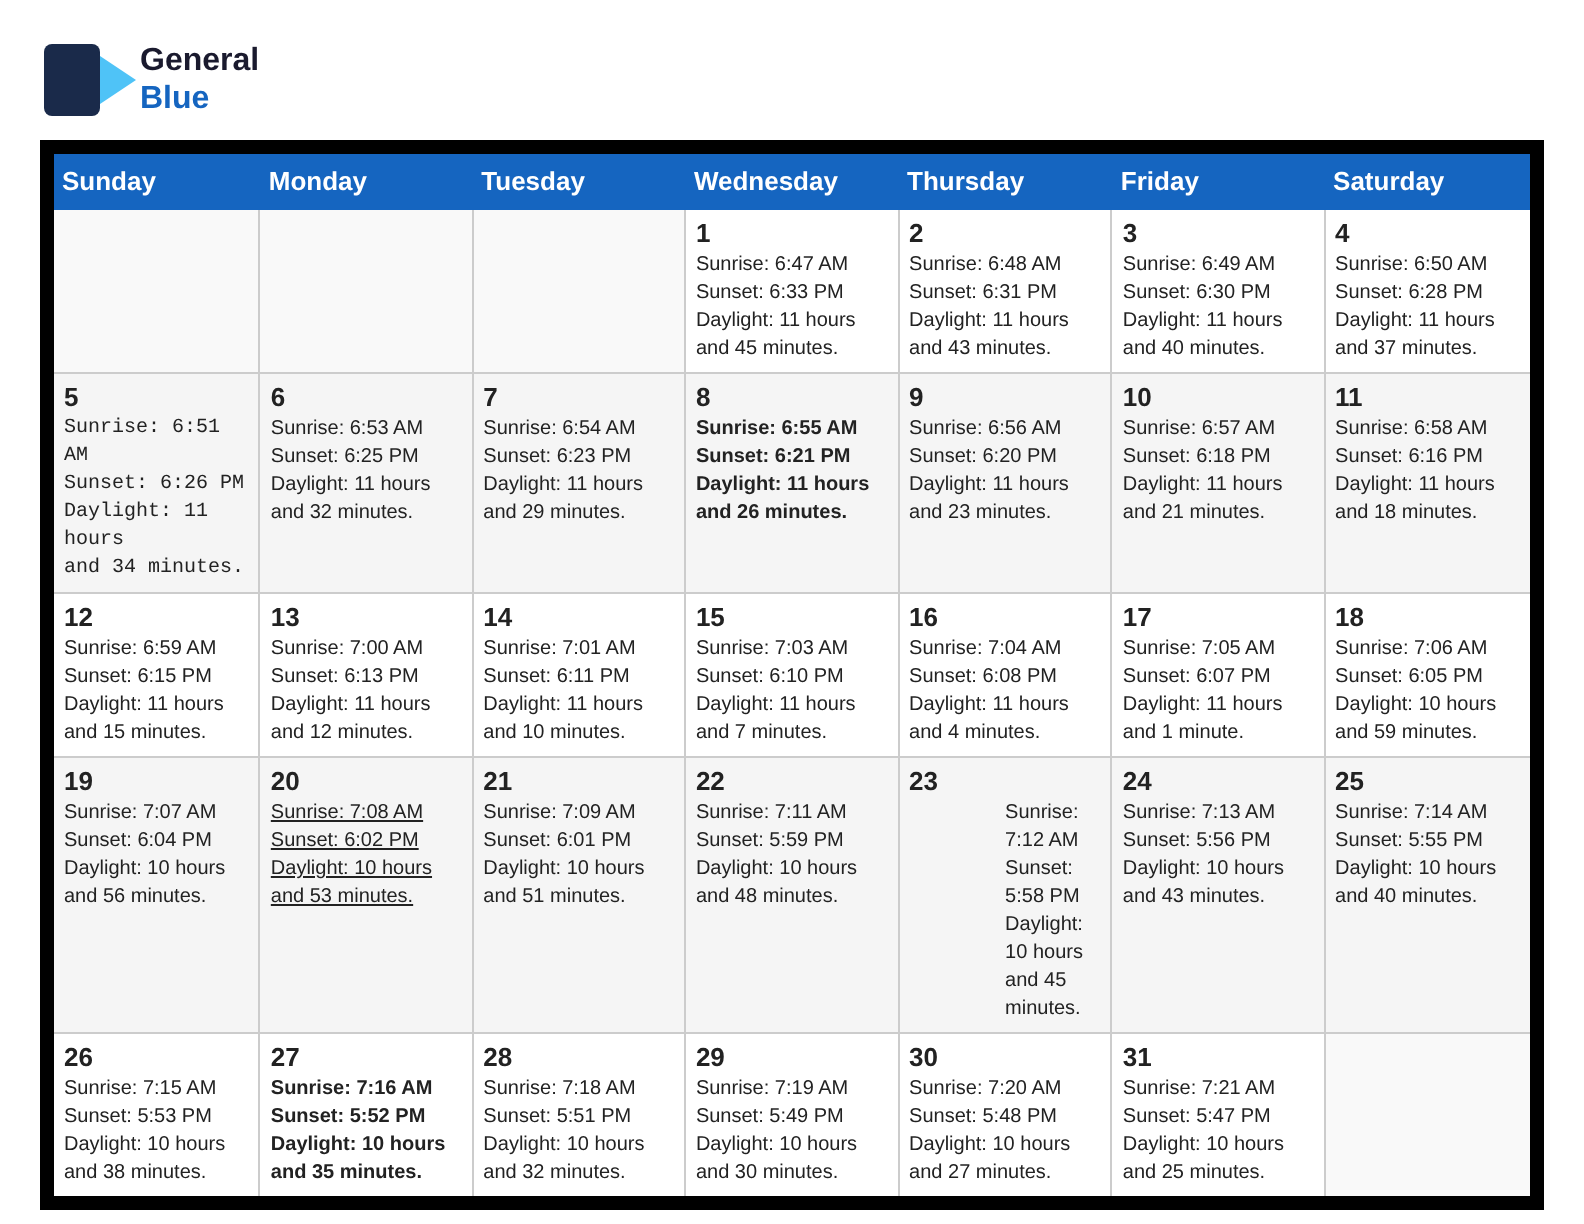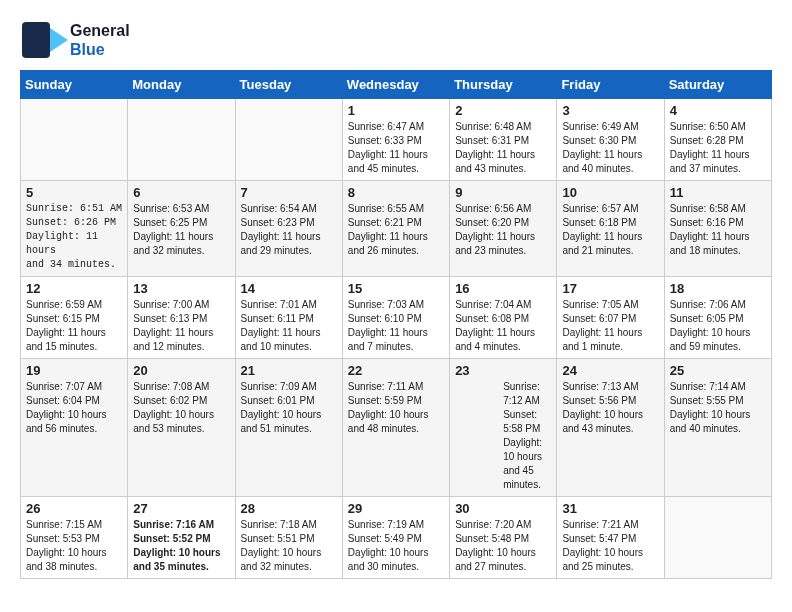--- a/index.html
+++ b/index.html
@@ -35,21 +35,21 @@
       font-weight: bold;
       color: #1a1a2e;
     }
     .location {
       font-size: 15px;
       color: #333;
     }
     .calendar {
       width: 100%;
       border-collapse: collapse;
-      border: 1px solid #000000;
+      border: 7px solid #000000;
     }
     .calendar th {
       background-color: #1565c0;
       color: #fff;
       font-size: 13px;
       font-weight: bold;
       padding: 6px 4px;
       text-align: left;
       border: 1px solid #1565c0;
     }
@@ -164,21 +164,21 @@
         </td>
         <td>
           <span class="day-number">7</span>
           <div class="day-info" style="white-space: pre-line;">Sunrise: 6:54 AM
 Sunset: 6:23 PM
 Daylight: 11 hours
 and 29 minutes.</div>
         </td>
         <td>
           <span class="day-number">8</span>
-          <div class="day-info" style="white-space: pre-line;">Sunrise: 6:55 AM
+          <div class="day-info" style="white-space: pre-line; font-weight: bold;">Sunrise: 6:55 AM
 Sunset: 6:21 PM
 Daylight: 11 hours
 and 26 minutes.</div>
         </td>
         <td>
           <span class="day-number">9</span>
           <div class="day-info" style="white-space: pre-line;">Sunrise: 6:56 AM
 Sunset: 6:20 PM
 Daylight: 11 hours
 and 23 minutes.</div>
@@ -252,21 +252,21 @@
       <tr>
         <td>
           <span class="day-number">19</span>
           <div class="day-info" style="white-space: pre-line;">Sunrise: 7:07 AM
 Sunset: 6:04 PM
 Daylight: 10 hours
 and 56 minutes.</div>
         </td>
         <td>
           <span class="day-number">20</span>
-          <div class="day-info" style="white-space: pre-line;">Sunrise: 7:08 AM
+          <div class="day-info" style="white-space: pre-line; text-decoration: underline;">Sunrise: 7:08 AM
 Sunset: 6:02 PM
 Daylight: 10 hours
 and 53 minutes.</div>
         </td>
         <td>
           <span class="day-number">21</span>
           <div class="day-info" style="white-space: pre-line;">Sunrise: 7:09 AM
 Sunset: 6:01 PM
 Daylight: 10 hours
 and 51 minutes.</div>

